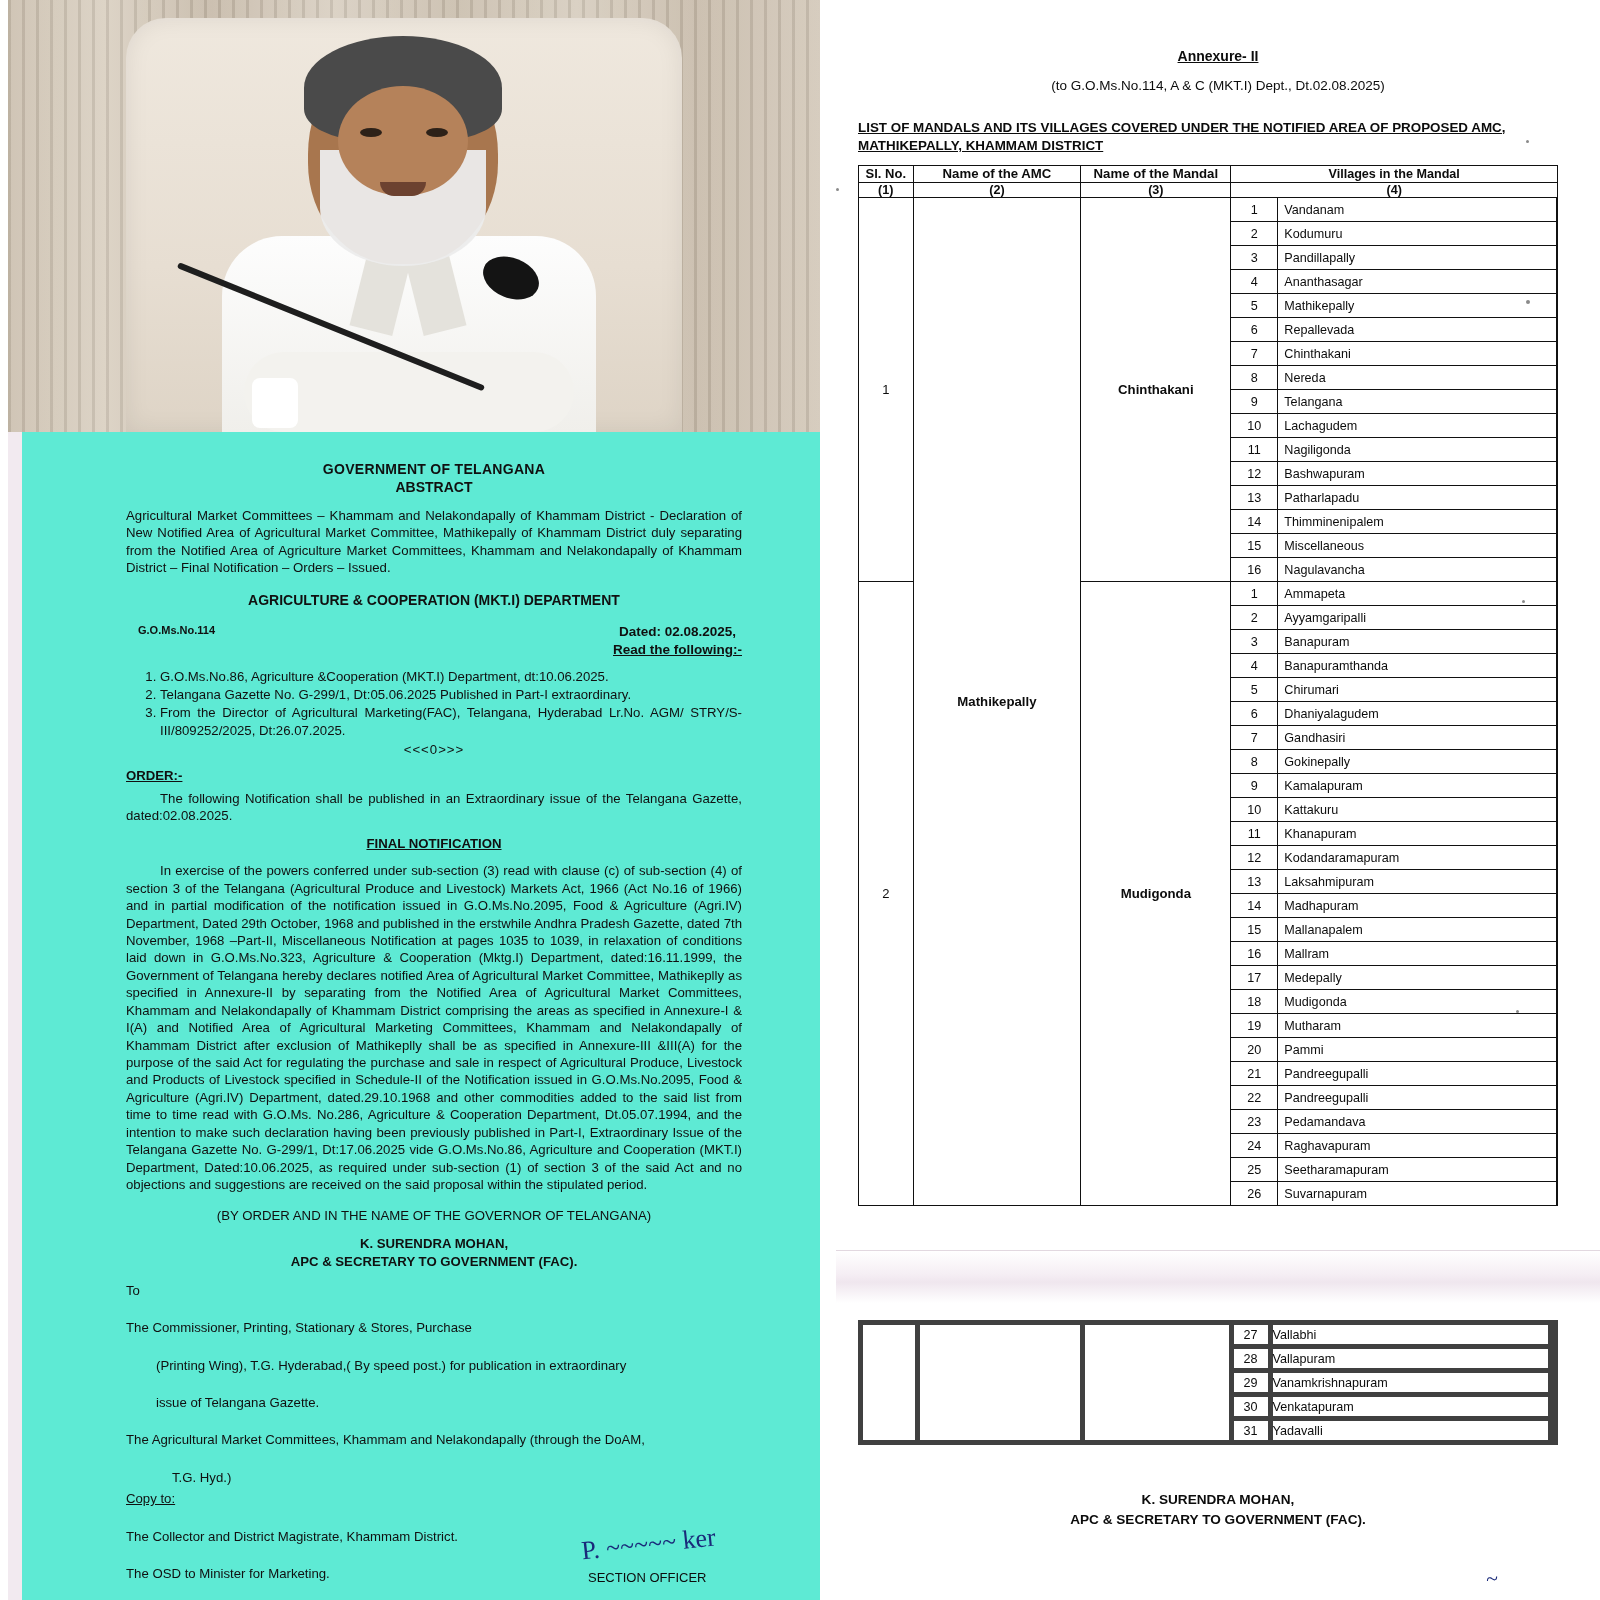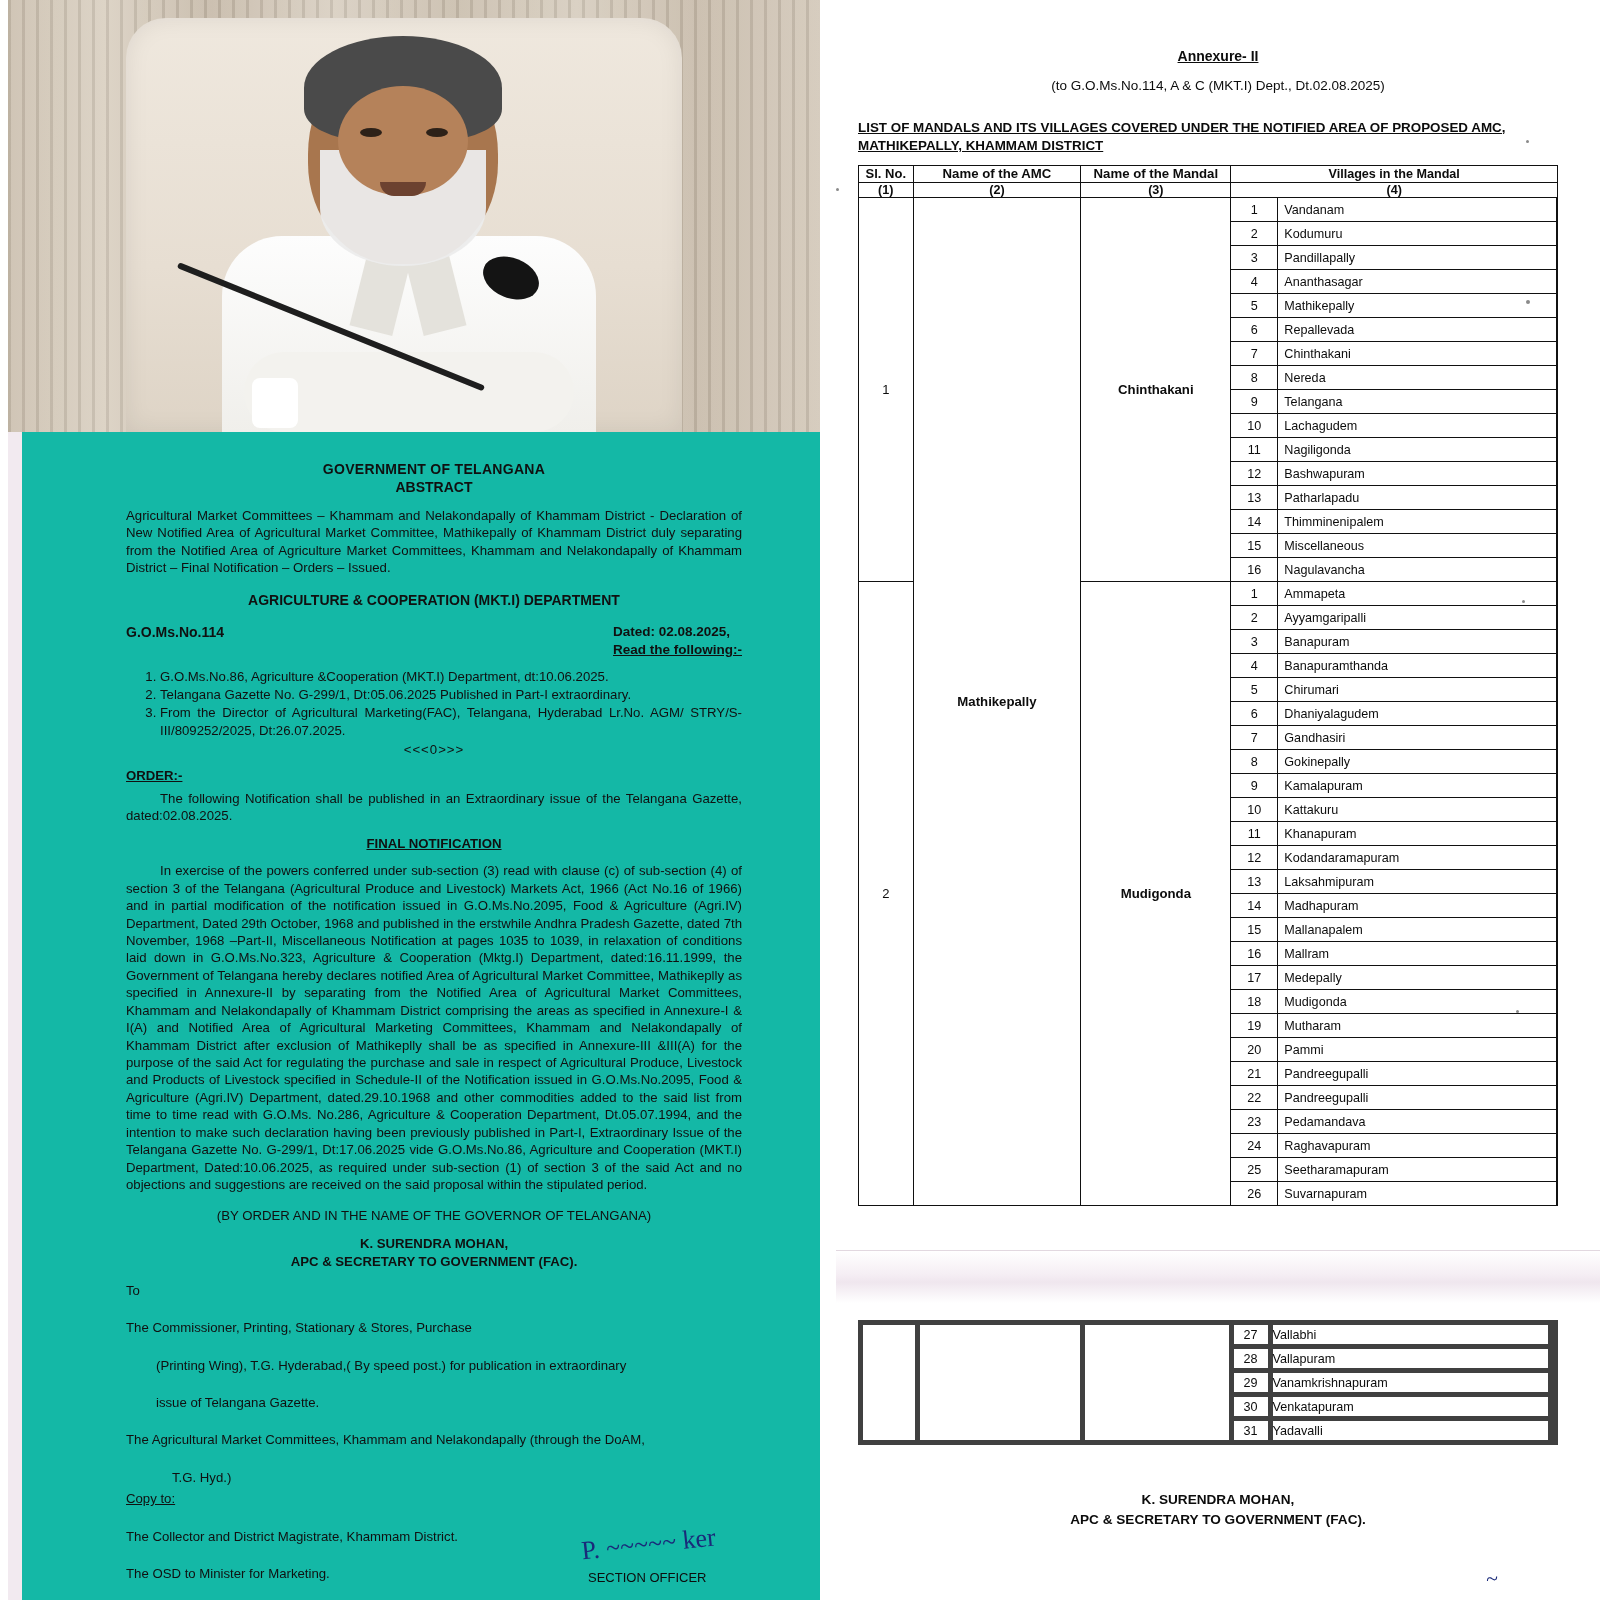--- a/index.html
+++ b/index.html
@@ -66,37 +66,37 @@
   .mic-stand{
     position:absolute;left:170px;top:262px;width:330px;height:6px;
     background:#1e1e1e;transform:rotate(22deg);transform-origin:left center;border-radius:3px;
   }
   .mic-head{
     position:absolute;left:474px;top:258px;width:58px;height:40px;background:#141414;border-radius:50%;
     transform:rotate(22deg);
   }
   .doc-left{
     position:absolute;left:8px;top:432px;width:812px;height:1168px;
-    background:#14b8a6;
+    background:#5eead4;
     border-left:14px solid #f2eaf0;
     box-sizing:border-box;
   }
   .doc-left-inner{
     position:absolute;left:104px;top:24px;width:616px;
     font-size:13.2px;line-height:1.32;color:#101010;
     text-align:justify;
   }
   .u{text-decoration:underline;}
   .hdr-gov{font-weight:bold;font-size:14px;letter-spacing:.3px;text-align:center;margin-top:4px;}
   .hdr-abs{font-weight:bold;font-size:14px;text-align:center;margin-bottom:10px;}
   .abstract-text{margin:0 0 14px 0;}
   .dept{font-weight:bold;font-size:14px;text-align:center;margin:6px 0 14px 0;}
   .gorow{display:flex;justify-content:space-between;align-items:flex-start;margin-bottom:6px;}
-  .gorow .go{font-weight:bold;font-size:14px;}
-  .gorow .right{text-align:left;font-weight:bold;font-size:13.5px;line-height:1.35;}
+  .gorow .go{font-weight:bold;font-size:11px;margin-left:12px;}
+  .gorow .right{text-align:center;font-weight:bold;font-size:13.5px;line-height:1.35;}
   ol.reads{margin:8px 0 0 0;padding-left:34px;}
   ol.reads li{margin-bottom:1px;}
   .diamond{text-align:center;margin:2px 0 8px 0;letter-spacing:1px;}
   .order-label{font-weight:bold;text-decoration:underline;margin-bottom:6px;}
   .para{margin:0 0 10px 0;text-indent:34px;}
   .final-not{font-weight:bold;text-align:center;text-decoration:underline;margin:8px 0 10px 0;}
   .bigpara{margin:0 0 12px 0;text-indent:34px;}
   .byorder{text-align:center;margin:14px 0 10px 0;}
   .signer{text-align:center;font-weight:bold;line-height:1.4;margin-bottom:10px;}
   .to{margin-bottom:2px;}

